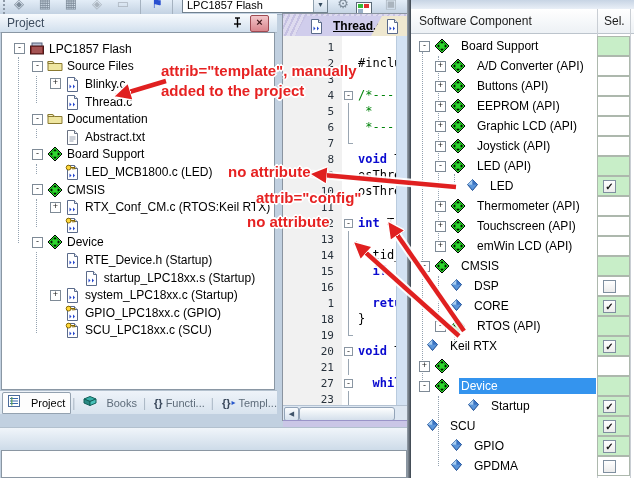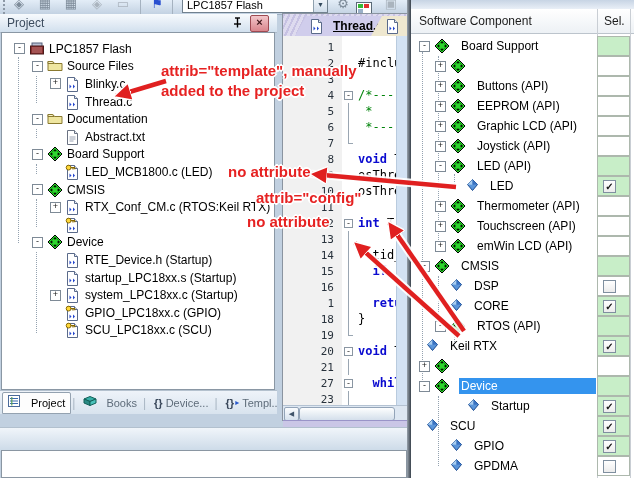--- a/index.html
+++ b/index.html
@@ -319,21 +319,21 @@
           <span class="ticon">
             <svg width="15" height="16" viewBox="0 0 15 16">
               <path d="M2.5 1.5h7l3 3v11h-10z" fill="#fff" stroke="#5a6a8a"></path>
               <path d="M9.5 1.5v3h3" fill="#e8eef8" stroke="#5a6a8a"></path>
               <path d="M4.5 8.5l2 2-2 2z" fill="#2244cc"></path>
               <path d="M8 8.5l2 2-2 2z" fill="#2244cc"></path>
             </svg>
           </span>
           <span class="tlab">RTE_Device.h (Startup)</span>
         </div>
-        <div class="trow" style="padding-left: 48px;">
+        <div class="trow" style="padding-left: 48px; justify-content: center;">
           <span class="exp none"></span>
           <span class="ticon">
             <svg width="15" height="16" viewBox="0 0 15 16">
               <path d="M2.5 1.5h7l3 3v11h-10z" fill="#fff" stroke="#5a6a8a"></path>
               <path d="M9.5 1.5v3h3" fill="#e8eef8" stroke="#5a6a8a"></path>
               <path d="M4.5 8.5l2 2-2 2z" fill="#2244cc"></path>
               <path d="M8 8.5l2 2-2 2z" fill="#2244cc"></path>
             </svg>
           </span>
           <span class="tlab">startup_LPC18xx.s (Startup)</span>
@@ -400,21 +400,21 @@
               <path d="M1 4 L7 1.5 L13 4 L7 6.5 z" fill="#35b0a8" stroke="#126058"></path>
               <path d="M1 4 v4 L7 10.5 L7 6.5 z" fill="#2a8a84" stroke="#126058"></path>
               <path d="M13 4 v4 L7 10.5 L7 6.5 z" fill="#4ac2ba" stroke="#126058"></path>
             </svg>
           </span>
           <span>Books</span>
         </span>
         <span class="ptabdiv">|</span>
         <span class="ptab">
           <span class="braceglyph">{}</span>
-          <span>Device...</span>
+          <span>Functi...</span>
         </span>
         <span class="ptabdiv">|</span>
         <span class="ptab">
           <span class="braceglyph">{}</span>
           <span class="tplarrow">▸</span>
           <span>Templ...</span>
         </span>
       </span>
     </div>
 
@@ -645,20 +645,21 @@
             <div class="rzone" style="padding-left:24px">
               <span class="exp">+</span>
               <span class="ricon"><span class="ticon"><svg width="16" height="16" viewBox="0 0 16 16">
                     <path d="M8 1 L15 8 L8 15 L1 8 z" fill="#2ed52e" stroke="#000"></path>
                     <path d="M8 3.2 L12.8 8 L8 12.8 L3.2 8 z" fill="none" stroke="#0a8a0a"></path>
                     <circle cx="8" cy="4.6" r="1" fill="#000"></circle>
                     <circle cx="4.6" cy="8" r="1" fill="#000"></circle>
                     <circle cx="11.4" cy="8" r="1" fill="#000"></circle>
                     <circle cx="8" cy="11.4" r="1" fill="#000"></circle>
                   </svg></span></span>
+              <span class="rlab">A/D Converter (API)</span>
             </div>
             <div class="cell "></div>
           </div>
           <div class="rrow">
             <div class="rzone" style="padding-left:24px">
               <span class="exp">+</span>
               <span class="ricon"><span class="ticon"><svg width="16" height="16" viewBox="0 0 16 16">
                     <path d="M8 1 L15 8 L8 15 L1 8 z" fill="#2ed52e" stroke="#000"></path>
                     <path d="M8 3.2 L12.8 8 L8 12.8 L3.2 8 z" fill="none" stroke="#0a8a0a"></path>
                     <circle cx="8" cy="4.6" r="1" fill="#000"></circle>

